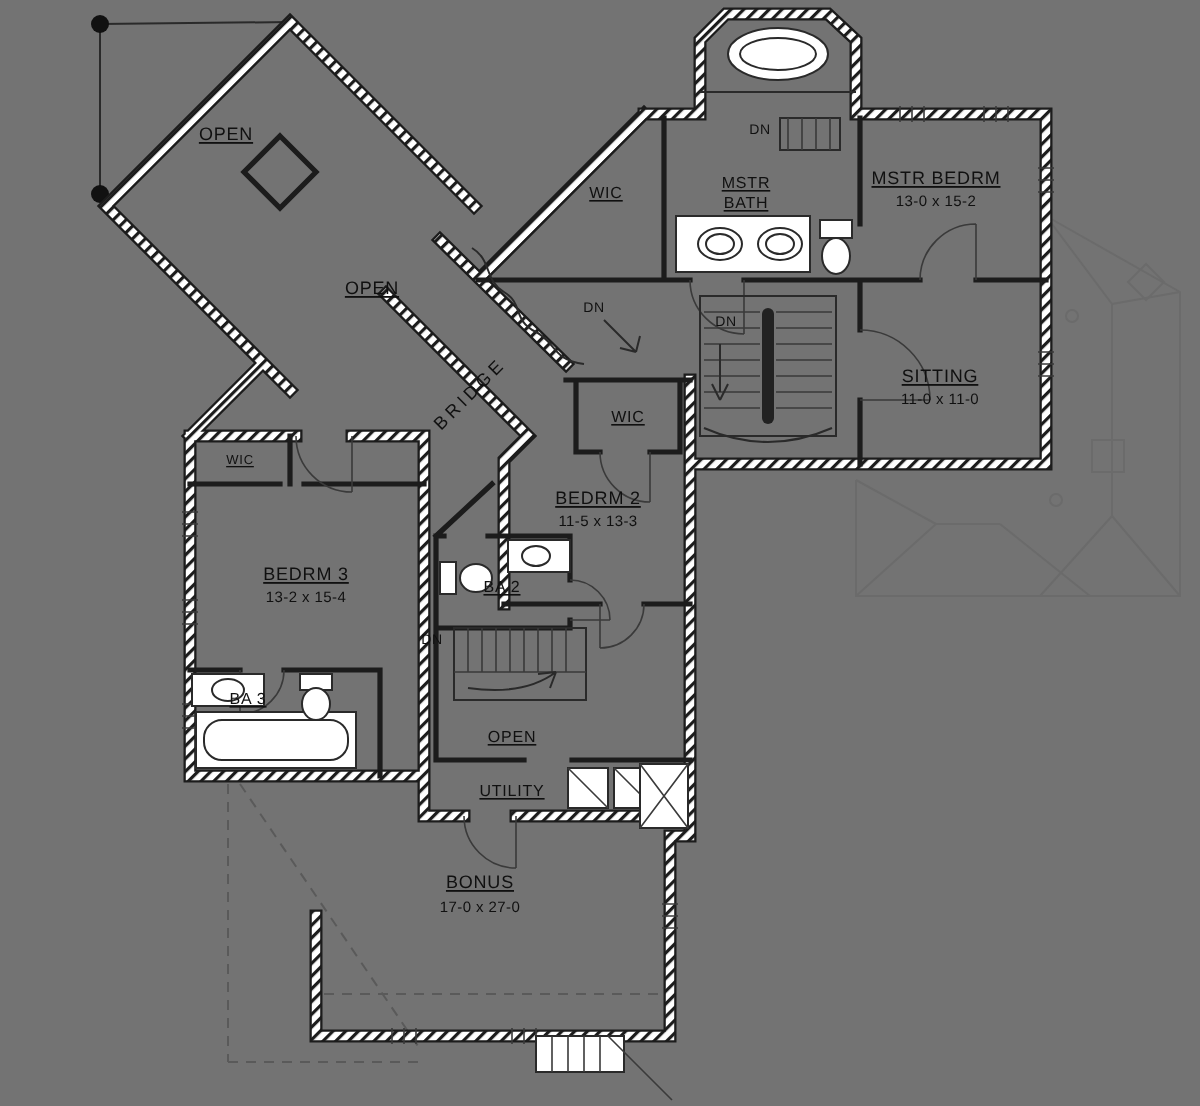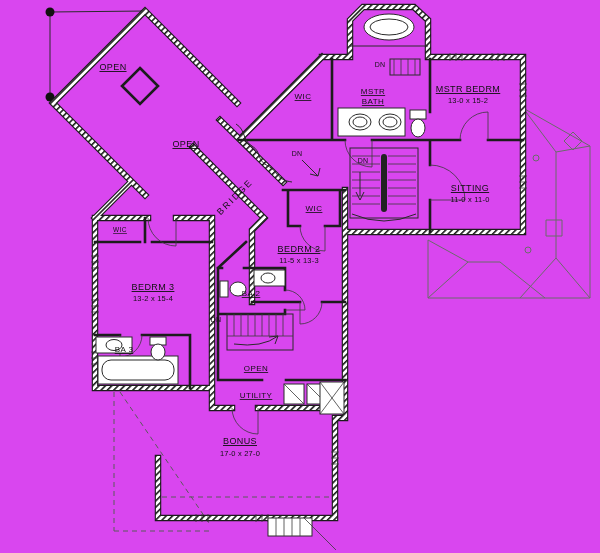--- a/index.html
+++ b/index.html
@@ -1,17 +1,17 @@
 <!DOCTYPE html>
 <html><head>
 <meta charset="utf-8">
 <style>
   html,body{margin:0;padding:0;background:#ffffff;}
   .plan-wrap{
-    width:600px;height:553px;background:#d946ef;position:relative;overflow:hidden;
+    width:600px;height:553px;background:#737373;position:relative;overflow:hidden;
     font-family:"Liberation Sans",sans-serif;
   }
   svg{display:block;}
   
   .wall-outer{fill:none;stroke:#1c1c1c;stroke-width:6.5;stroke-linecap:square;}
   .wall-core{fill:none;stroke:url(#hatch);stroke-width:4.2;stroke-linecap:square;}
   .part{fill:none;stroke:#1c1c1c;stroke-width:2.6;stroke-linecap:square;}
   .thin{fill:none;stroke:#2a2a2a;stroke-width:1;}
   .thin2{fill:none;stroke:#3a3a3a;stroke-width:.8;}
   .roof{fill:none;stroke:#6b6b6b;stroke-width:1;}

